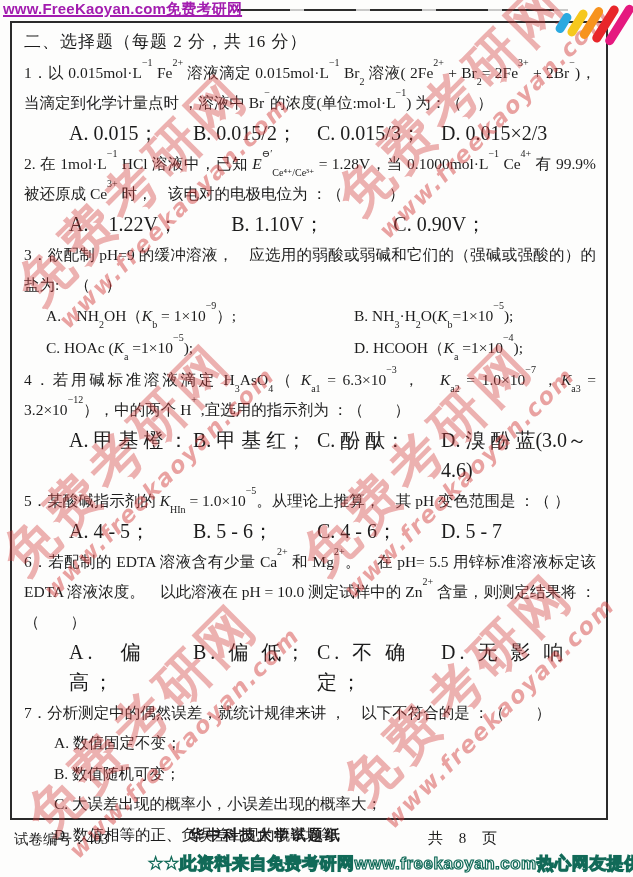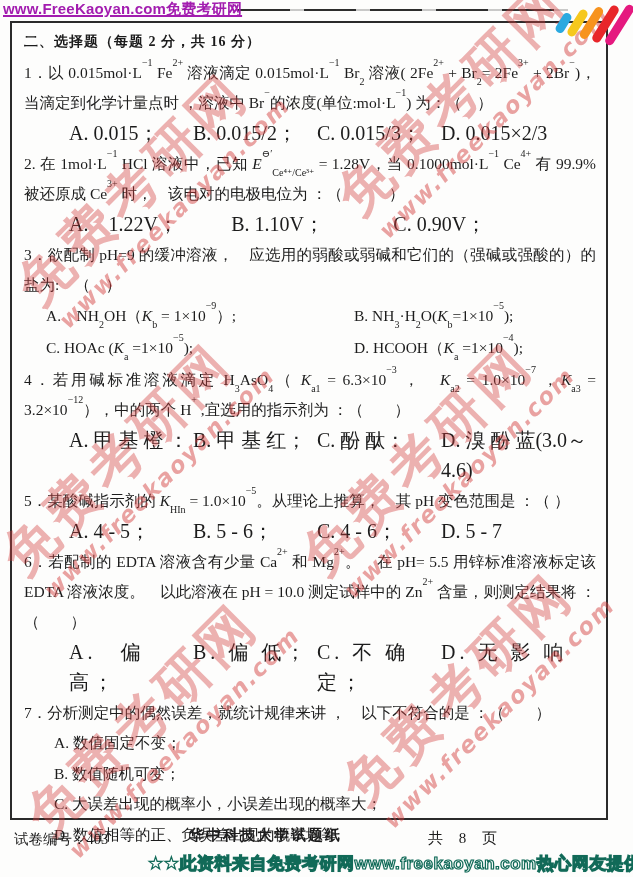--- a/index.html
+++ b/index.html
@@ -58,21 +58,21 @@
 
   
   .sheet {
     position:absolute; left:10px; top:21px; width:598px; height:799px;
     border:2px solid #2b2b2b;
     padding:4px 10px 0 12px;
     z-index:2;
     background:transparent;
   }
   .section-title {
-    font-size:14px; font-weight:700; letter-spacing:1px;
+    font-size:17px; font-weight:400; letter-spacing:1px;
     line-height:30px; margin-bottom:1px;
   }
   .q { margin-bottom:1px; }
   .qtext { font-size:15.5px; line-height:30px; text-align:justify; }
   sup { font-size:10px; position:relative; top:-0.55em; line-height:0; }
   sub { font-size:10px; position:relative; bottom:-0.28em; line-height:0; }
 
   .opts-row { display:flex; margin-left:45px; line-height:30px; font-size:20px; }
   .opts-row span { flex:1 1 0; }
   .opts-row span:last-child { flex:1.25 1 0; }

